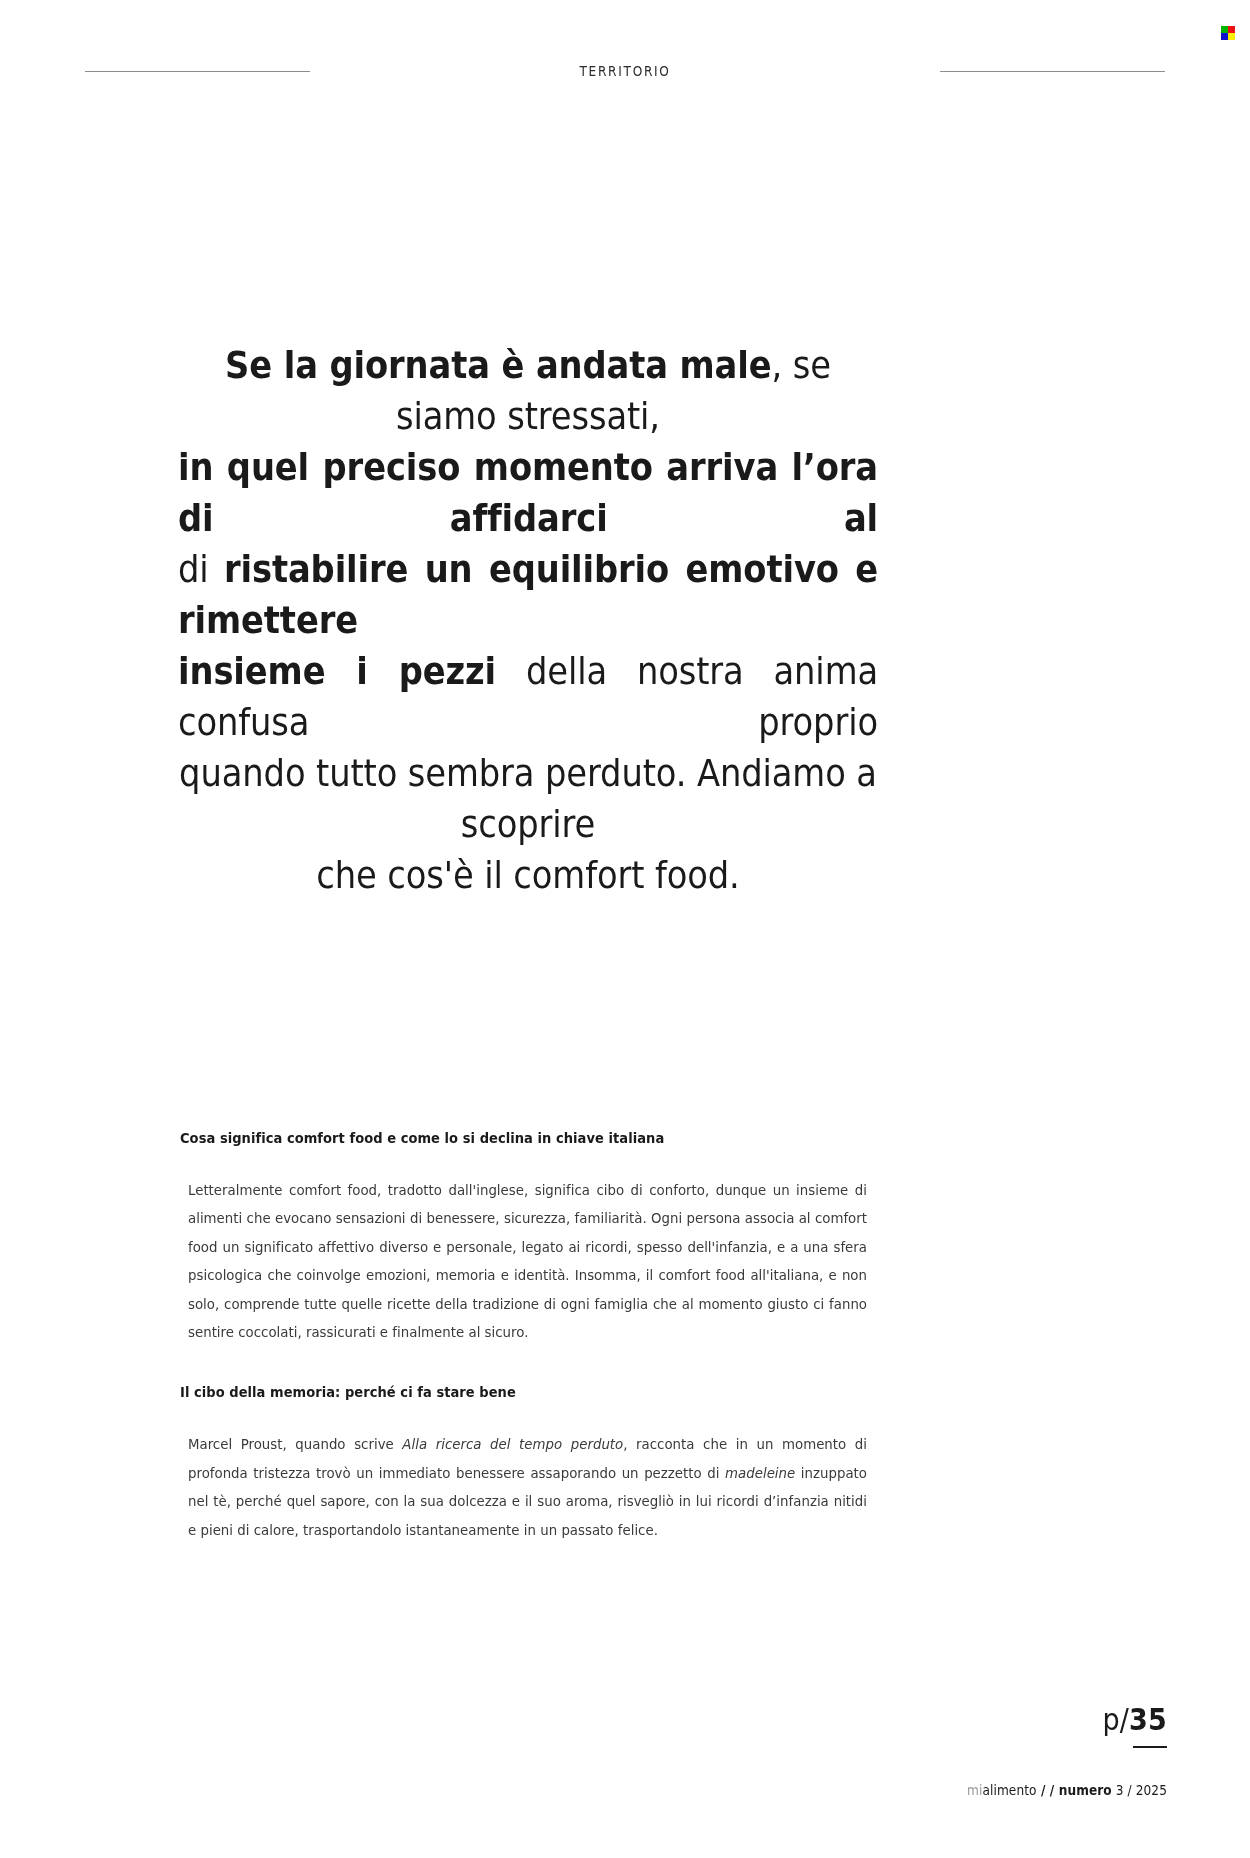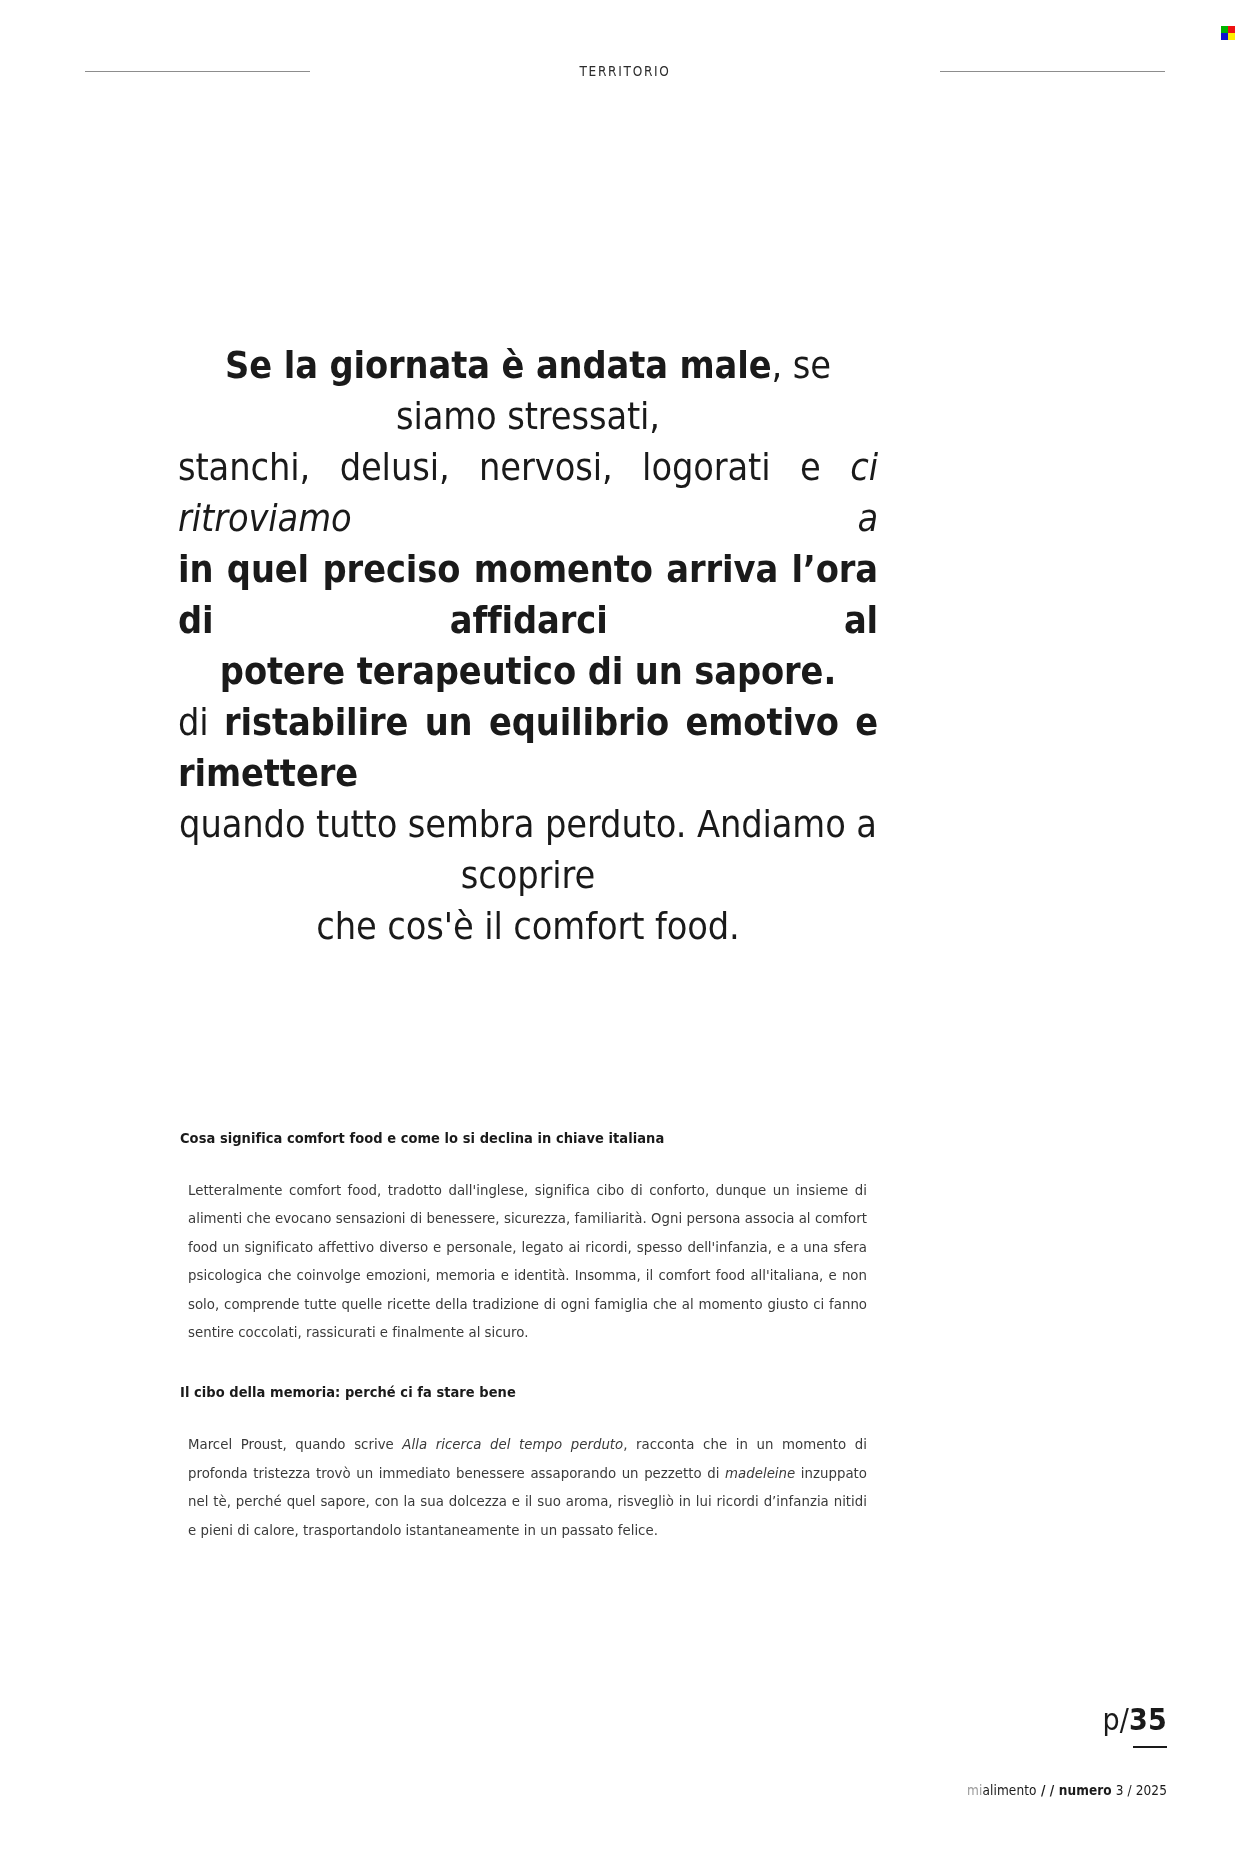--- a/index.html
+++ b/index.html
@@ -164,24 +164,23 @@
   <div class="running-head">
     <span class="rh-rule left"></span>
     <span class="rh-spacer"></span>
     <span class="rh-title">TERRITORIO</span>
     <span class="rh-spacer"></span>
     <span class="rh-rule right"></span>
   </div>
 
   <div class="deck" id="deck">
       <p><span class="b">Se la giornata è andata male</span><span>, se siamo stressati,</span></p>
-      <p class="line-just"><span>stanchi, delusi, nervosi, logorati e </span><span class="i">ci ritroviamo a</span></p>
       <p class="line-just"><span class="b">in quel preciso momento arriva l’ora di affidarci al</span></p>
-      <p><span class="b">potere terapeutico di un sapore.</span></p>
       <p class="line-just"><span>di </span><span class="b">ristabilire un equilibrio emotivo e rimettere</span></p>
+      <p class="line-just"><span class="b">insieme i pezzi</span><span> della nostra anima confusa proprio</span></p>
       <p><span>quando tutto sembra perduto. Andiamo a scoprire</span></p>
       <p><span>che cos'è il comfort food.</span></p>
     </div>
 
   <div class="article">
     <h2 class="subhead">Cosa significa comfort food e come lo si declina in chiave italiana</h2>
     <p class="body-par" id="par-one"><span>Letteralmente comfort food, tradotto dall'inglese, significa cibo di conforto, dunque un insieme di alimenti che evocano sensazioni di benessere, sicurezza, familiarità. Ogni persona associa al comfort food un significato affettivo diverso e personale, legato ai ricordi, spesso dell'infanzia, e a una sfera psicologica che coinvolge emozioni, memoria e identità. Insomma, il comfort food all'italiana, e non solo, comprende tutte quelle ricette della tradizione di ogni famiglia che al momento giusto ci fanno sentire coccolati, rassicurati e finalmente al sicuro.</span></p>
 
     <h2 class="subhead second">Il cibo della memoria: perché ci fa stare bene</h2>
     <p class="body-par" id="par-two"><span>Marcel Proust, quando scrive </span><span class="i">Alla ricerca del tempo perduto</span><span>, racconta che in un momento di profonda tristezza trovò un immediato benessere assaporando un pezzetto di </span><span class="i">madeleine</span><span> inzuppato nel tè, perché quel sapore, con la sua dolcezza e il suo aroma, risvegliò in lui ricordi d’infanzia nitidi e pieni di calore, trasportandolo istantaneamente in un passato felice.</span></p>

